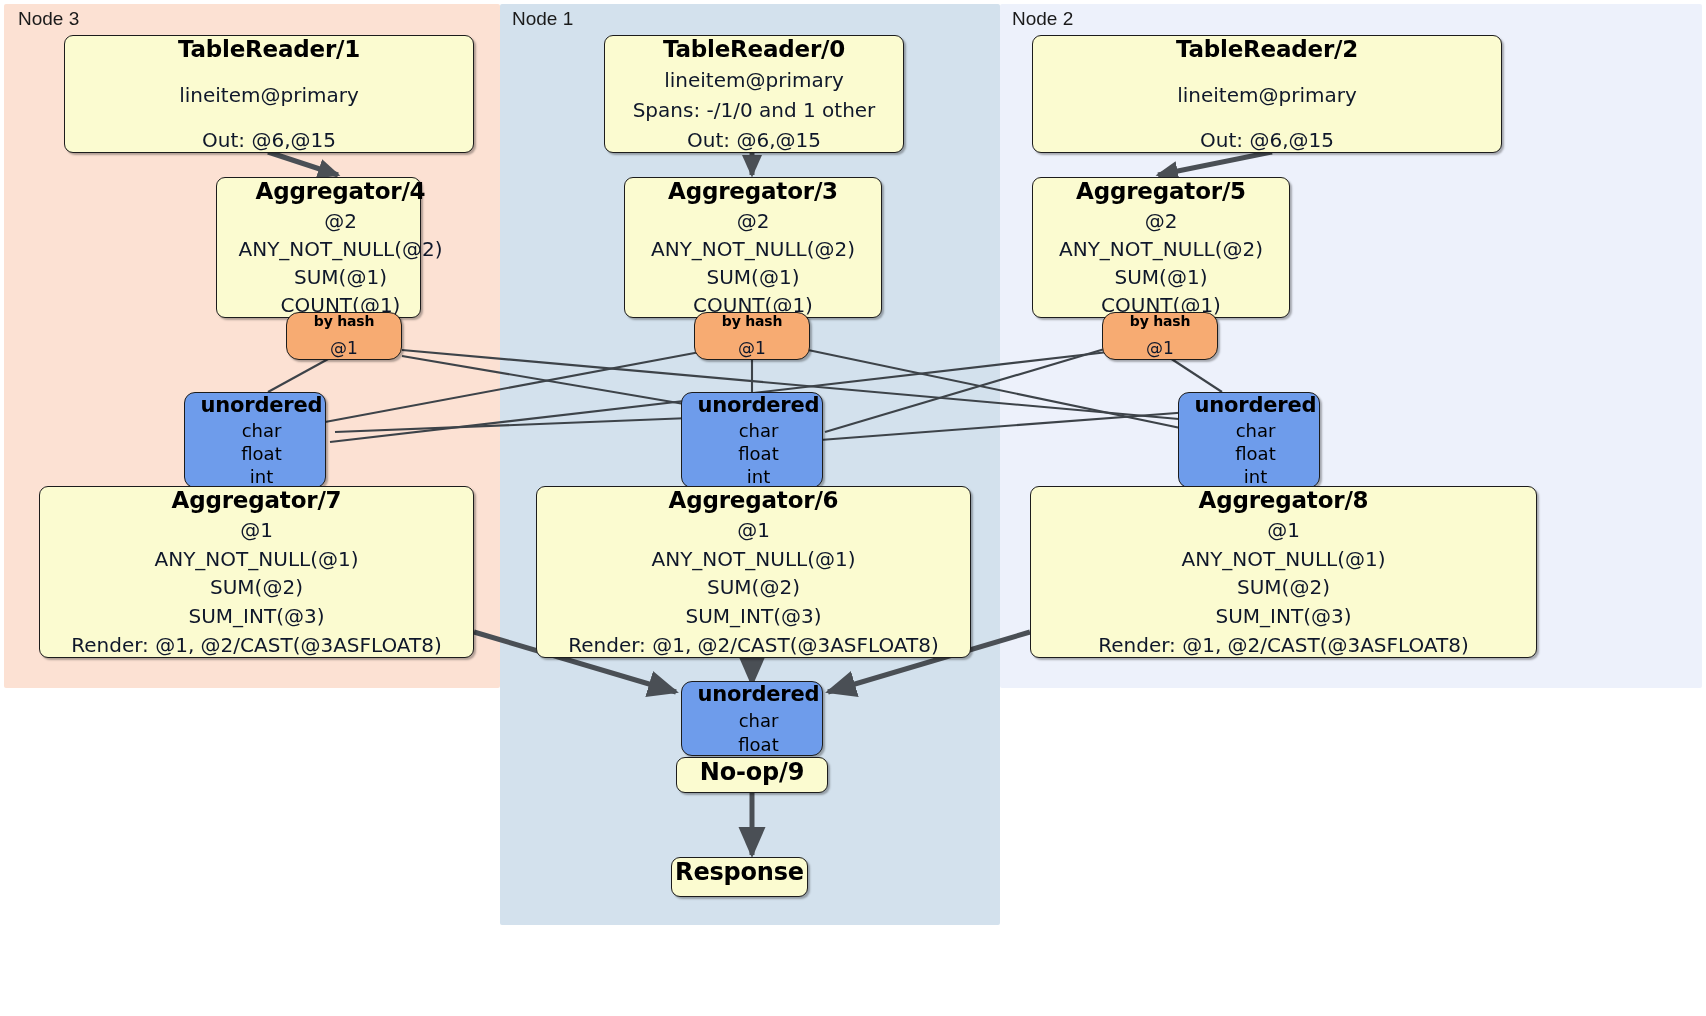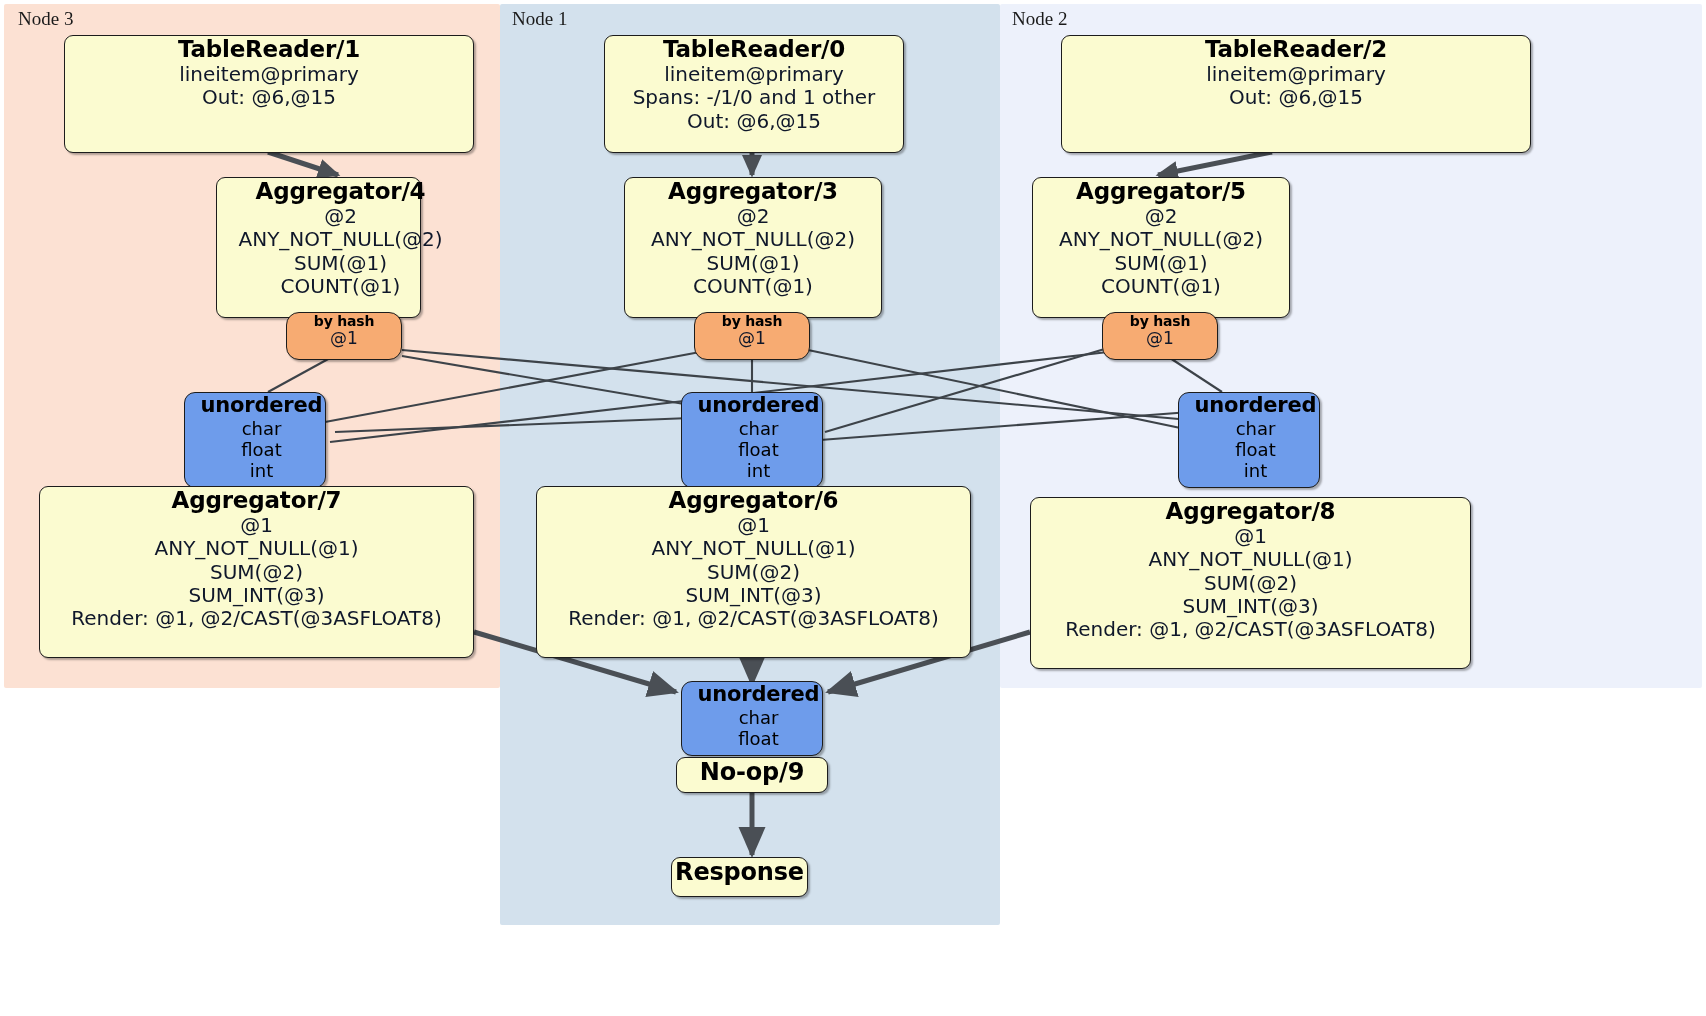--- a/index.html
+++ b/index.html
@@ -18,31 +18,31 @@
 
   
   .region {
     position: absolute;
     border-radius: 2px;
   }
   .region-label {
     position: absolute;
     font-size: 19px;
     color: #1a1a1a;
-    font-family: Liberation Serif, serif;
+    font-family: Liberation Sans, sans-serif;
     white-space: nowrap;
   }
 
   
   .box {
     position: absolute;
     display: flex;
     flex-direction: column;
     align-items: center;
-    justify-content: flex-start;
+    justify-content: space-between;
     text-align: center;
     border: 1.6px solid #1c1c1c;
     border-radius: 9px;
     box-shadow: 2px 2px 2px rgba(0,0,0,0.30);
     line-height: 1.17;
   }
   .box .ttl {
     font-weight: bold;
     font-size: 23px;
     color: #000;
@@ -138,21 +138,21 @@
     <div class="ln">Out: @6,@15</div>
   </div>
 
   <div class="box proc" style="left:604px; top:35px; width:300px; height:118px;">
     <div class="ttl">TableReader/0</div>
     <div class="ln">lineitem@primary</div>
     <div class="ln">Spans: -/1/0 and 1 other</div>
     <div class="ln">Out: @6,@15</div>
   </div>
 
-  <div class="box proc" style="left:1032px; top:35px; width:470px; height:118px;margin-left:29px;">
+  <div class="box proc" style="left:1032px; top:35px; width:470px; height:118px;">
     <div class="ttl">TableReader/2</div>
     <div class="ln">lineitem@primary</div>
     <div class="ln">Out: @6,@15</div>
   </div>
 
   <div class="box proc" style="left:216px; top:177px; width:205px; height:141px;padding-left:44px;">
     <div class="ttl">Aggregator/4</div>
     <div class="ln">@2</div>
     <div class="ln">ANY_NOT_NULL(@2)</div>
     <div class="ln">SUM(@1)</div>
@@ -222,21 +222,21 @@
 
   <div class="box proc" style="left:536px; top:486px; width:435px; height:172px;">
     <div class="ttl">Aggregator/6</div>
     <div class="ln">@1</div>
     <div class="ln">ANY_NOT_NULL(@1)</div>
     <div class="ln">SUM(@2)</div>
     <div class="ln">SUM_INT(@3)</div>
     <div class="ln">Render: @1, @2/CAST(@3ASFLOAT8)</div>
   </div>
 
-  <div class="box proc" style="left:1030px; top:486px; width:441px; height:172px;margin-top:11px;">
+  <div class="box proc" style="left:1030px; top:486px; width:507px; height:172px;">
     <div class="ttl">Aggregator/8</div>
     <div class="ln">@1</div>
     <div class="ln">ANY_NOT_NULL(@1)</div>
     <div class="ln">SUM(@2)</div>
     <div class="ln">SUM_INT(@3)</div>
     <div class="ln">Render: @1, @2/CAST(@3ASFLOAT8)</div>
   </div>
 
   <div class="box sync" style="left:681px; top:681px; width:142px; height:75px;">
     <div class="ttl">unordered</div>

